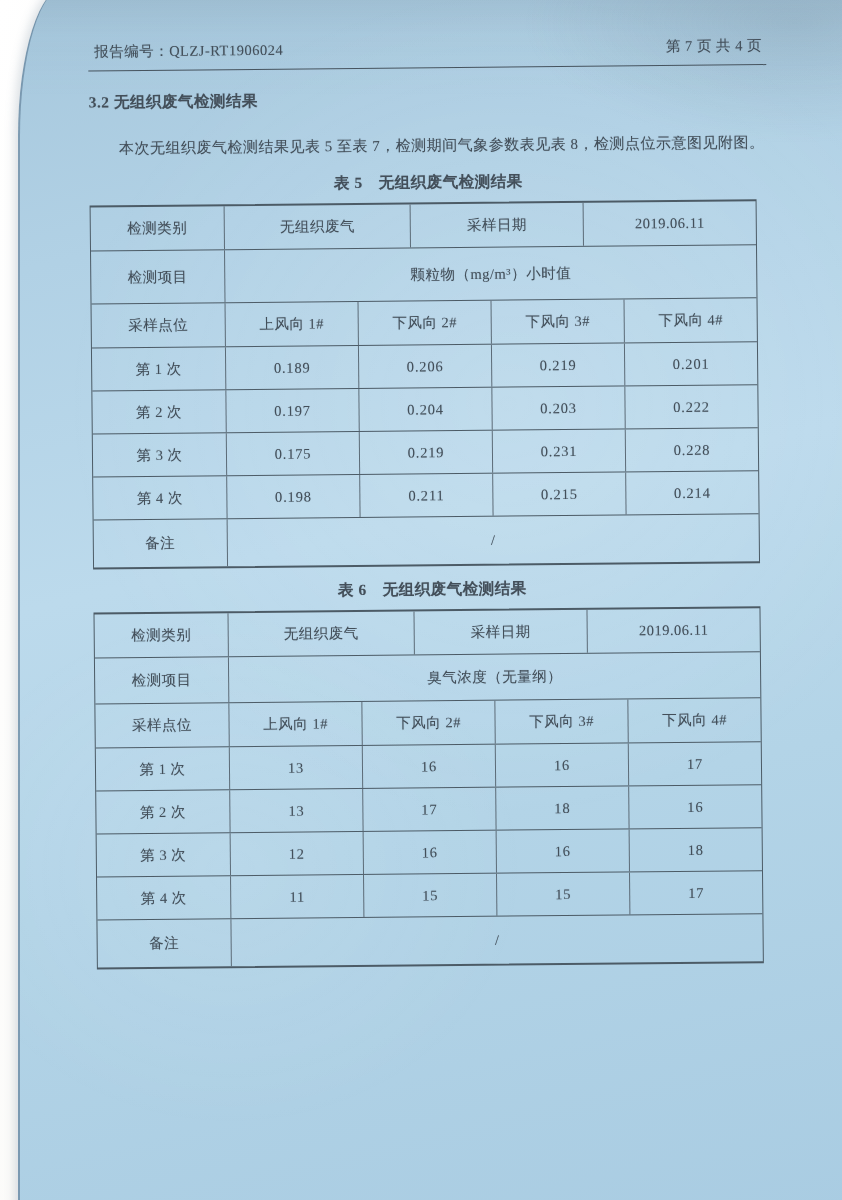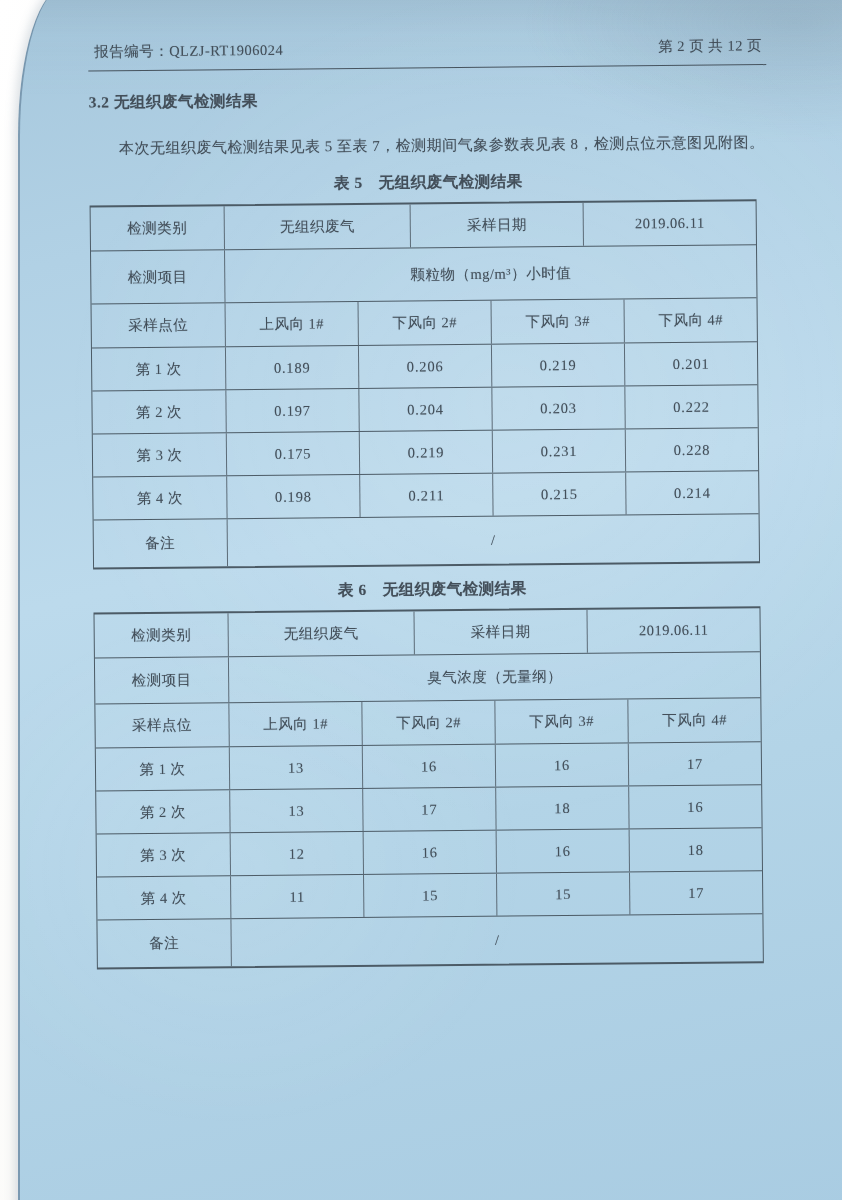--- a/index.html
+++ b/index.html
@@ -64,21 +64,21 @@
 </style>
 </head>
 <body>
 
 <div class="photo">
   <div class="paper"></div>
   <div class="content">
 
     <div class="doc-header">
       <span>报告编号：QLZJ-RT1906024</span>
-      <span>第 2 页  共 12 页</span>
+      <span>第 7 页  共 4 页</span>
     </div>
 
     <h3 class="sec-title">3.2 无组织废气检测结果</h3>
 
     <p class="intro">本次无组织废气检测结果见表 5 至表 7，检测期间气象参数表见表 8，检测点位示意图见附图。</p>
 
     <div class="caption">表 5　无组织废气检测结果</div>
 
     <div class="rtable t5">
       <div class="trow rA">

